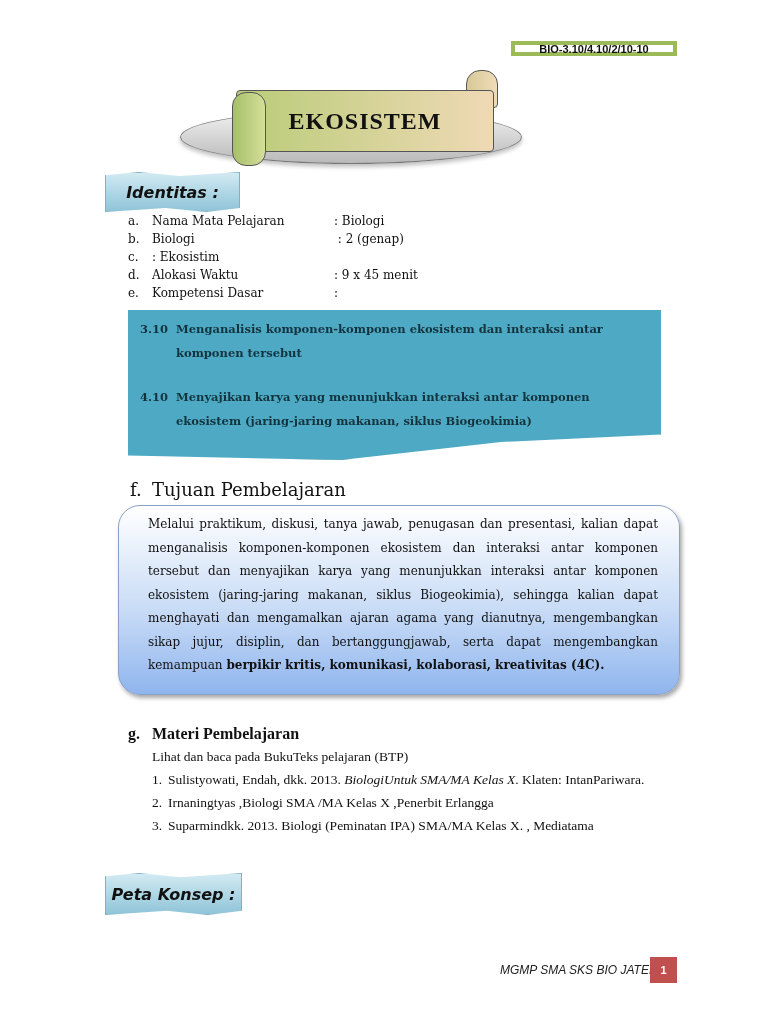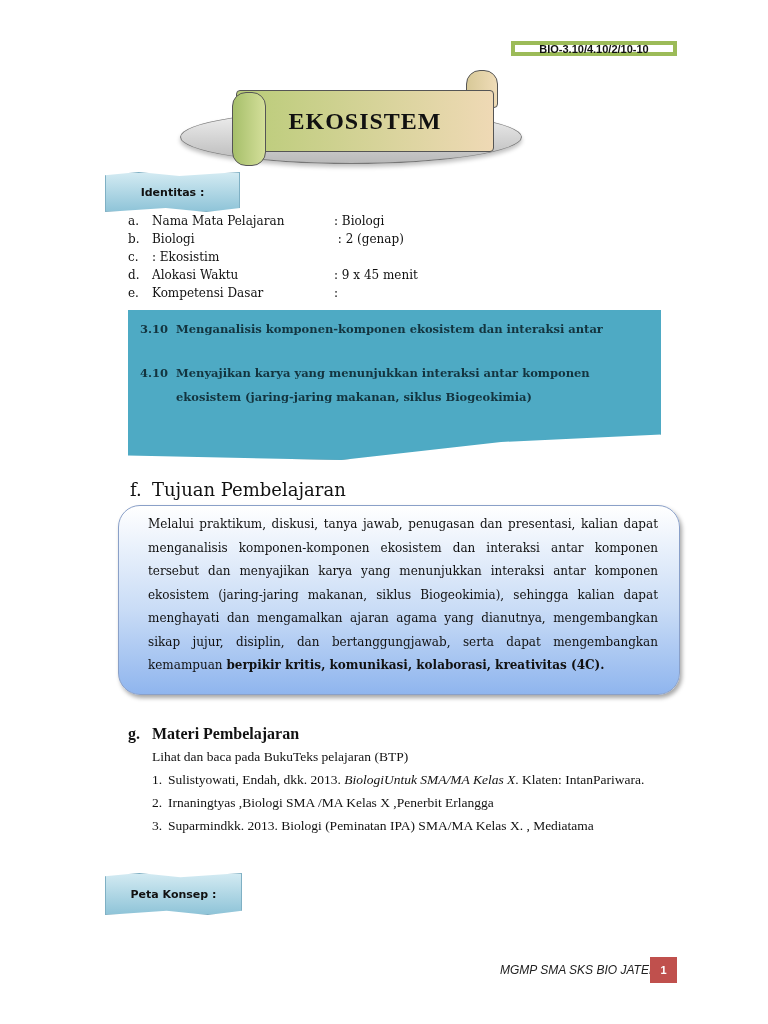--- a/index.html
+++ b/index.html
@@ -20,21 +20,21 @@
   .scroll-title { font-family:Liberation Serif, serif; font-weight:bold; font-size:24px; letter-spacing:1px; color:#111; }
   .roll-left { left:232px; top:92px; width:32px; height:72px; border:1.5px solid #555; border-radius:14px;
                background:linear-gradient(90deg,#a6bf6a,#d4df9a); }
   .roll-right { left:466px; top:70px; width:30px; height:36px; border:1.5px solid #555; border-radius:14px 14px 4px 4px;
                 background:linear-gradient(90deg,#d8c998,#efdcb8); }
 
   .banner { background:linear-gradient(#d2eaf2,#8fc4d8); border:1px solid #7fb0c4;
             box-shadow:2px 2px 3px rgba(0,0,0,0.25);
             clip-path:polygon(0 8%,25% 0,55% 10%,100% 0,100% 90%,75% 100%,45% 90%,0 100%);
             display:flex; align-items:center; justify-content:center; }
-  .banner span { font-family:"DejaVu Sans", sans-serif; font-weight:bold; font-size:11px; color:#111; }
+  .banner span { font-family:"DejaVu Sans", sans-serif; font-style:italic; font-weight:bold; font-size:16px; color:#111; }
   .banner-identitas { left:105px; top:172px; width:133px; height:38px; }
   .banner-peta { left:105px; top:873px; width:135px; height:40px; }
 
   .id-list { left:128px; top:212px; font-size:12px; line-height:18px; }
   .id-row { display:flex; }
   .id-letter { width:24px; }
   .id-label { width:182px; }
 
   .kd-box { left:128px; top:310px; width:533px; height:150px; background:#4eaac4;
             box-shadow:3px 3px 4px rgba(0,0,0,0.35);
@@ -109,20 +109,21 @@
     <span class="id-label">Kompetensi Dasar</span>
     <span>:</span>
   </div>
 </div>
 
 <div class="abs kd-box"></div>
 <div class="abs kd-text">
   <div>
     <span class="kd-num">3.10</span><span>Menganalisis komponen-komponen ekosistem dan interaksi antar</span>
   </div>
+  <div class="kd-indent">komponen tersebut</div>
   <div style="height:20px"></div>
   <div>
     <span class="kd-num">4.10</span><span>Menyajikan karya yang menunjukkan interaksi antar komponen</span>
   </div>
   <div class="kd-indent">ekosistem (jaring-jaring makanan, siklus Biogeokimia)</div>
 </div>
 
 <div class="abs f-label">
   <span class="l">f.</span><span>Tujuan Pembelajaran</span>
 </div>

